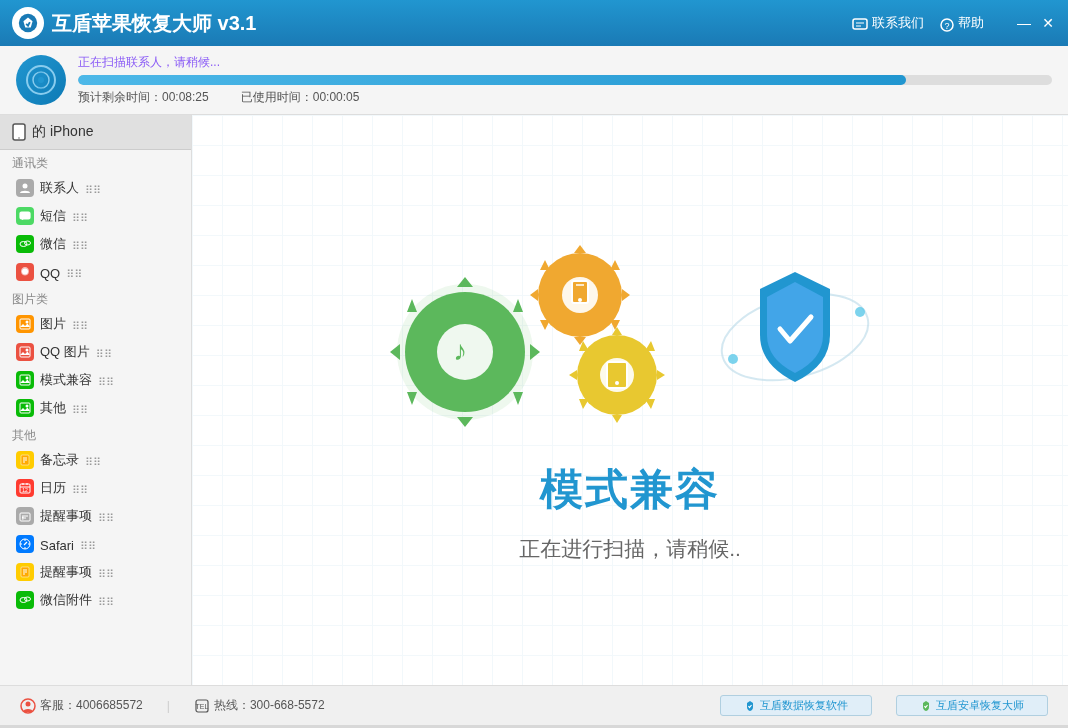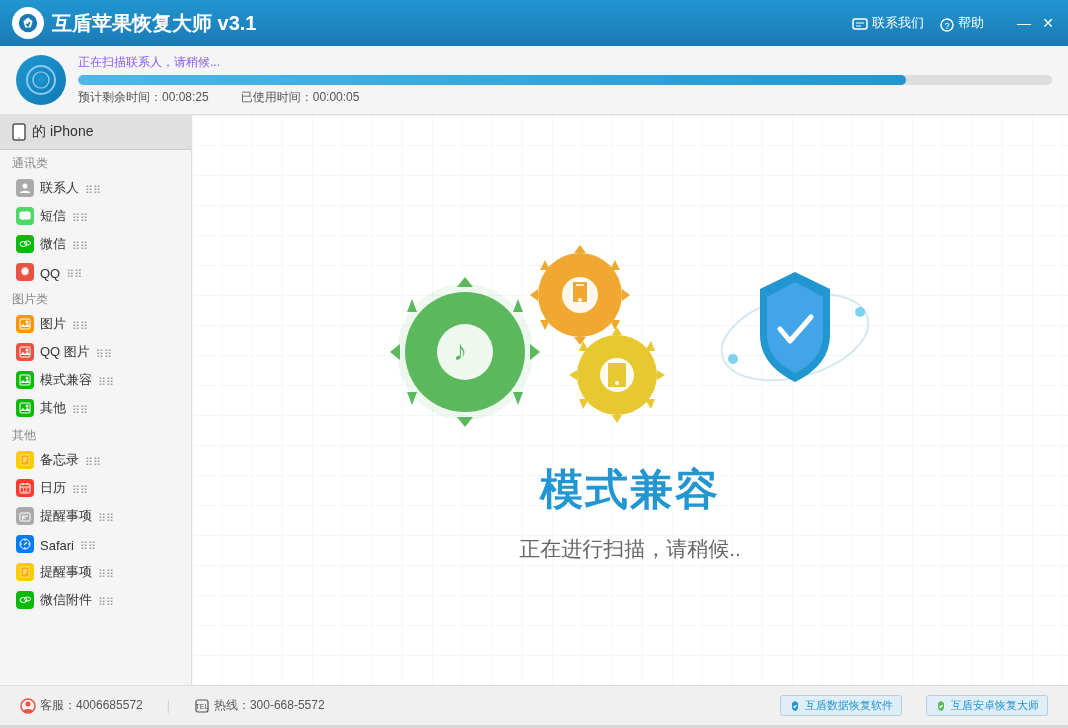--- a/index.html
+++ b/index.html
@@ -142,21 +142,21 @@
       display: flex; align-items: center;
       padding: 0 20px;
       gap: 24px;
       font-size: 12px; color: #555;
     }
     .status-item { display: flex; align-items: center; gap: 4px; justify-content: center; }
     .status-divider { color: #ccc; }
     .status-badge {
       display: flex; align-items: center; gap: 4px;
       background: #e0eef8; border: 1px solid #b0cfe0;
-      border-radius: 3px; padding: 2px 8px;
+      border-radius: 3px; padding: 2px 23px;
       font-size: 11px; color: #2196d0; cursor: pointer;
     }
 
     
     .footer-bar {
       height: 60px;
       background: #d8d8d8;
       display: flex; align-items: center;
       padding: 0 20px;
       gap: 12px;

